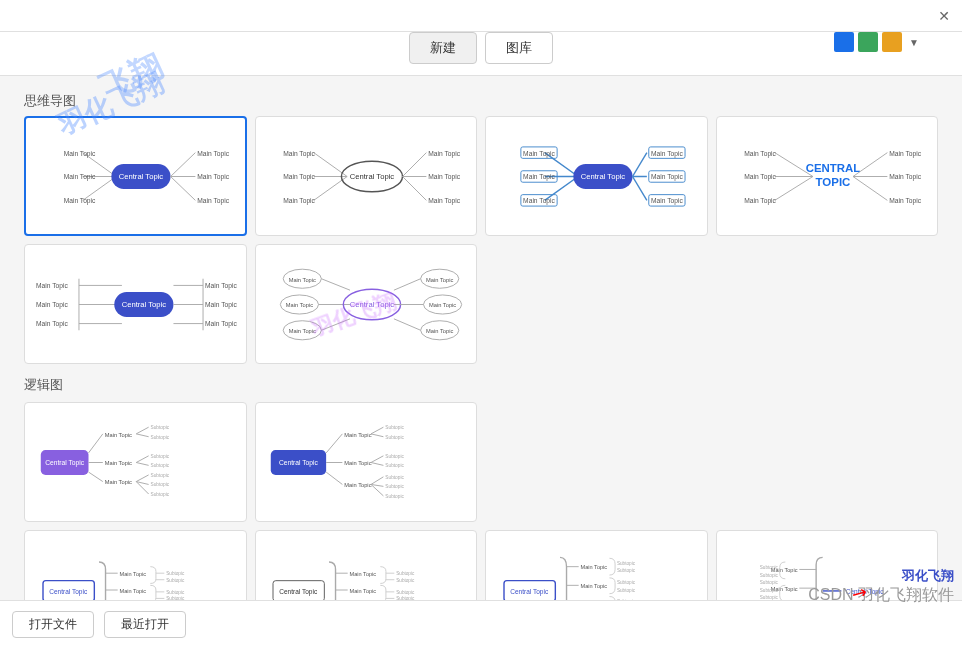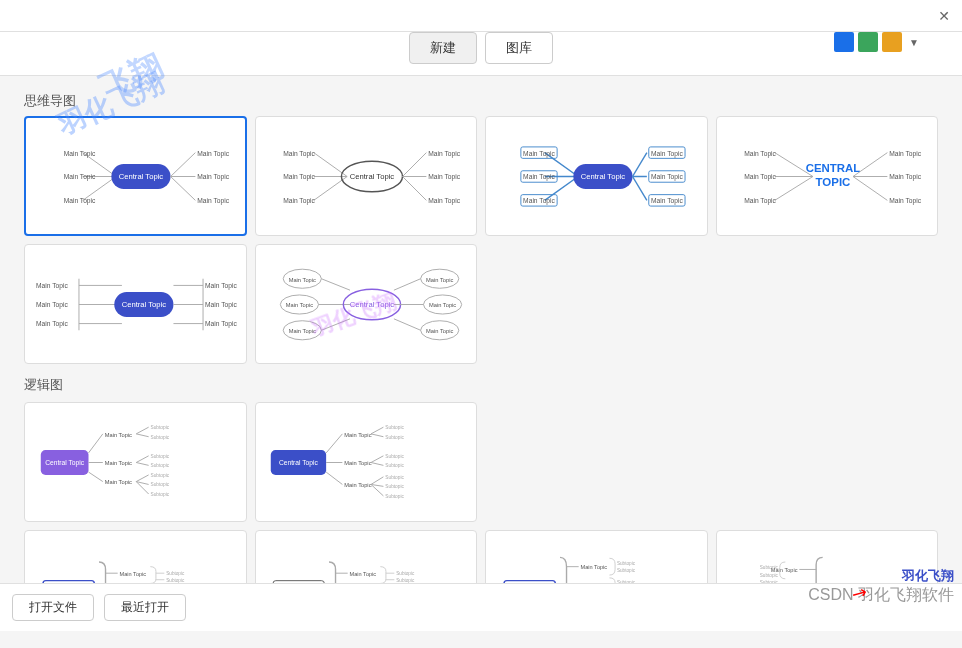--- a/index.html
+++ b/index.html
@@ -119,21 +119,21 @@
 
     .bottom-bar {
       height: 48px;
       background: #fff;
       border-top: 1px solid #e0e0e0;
       display: flex;
       align-items: center;
       padding: 0 12px;
       gap: 10px;
       position: absolute;
-      bottom: 17px;
+      bottom: 0;
       left: 0;
       right: 0;
     }
     .bottom-btn {
       padding: 4px 16px;
       border: 1px solid #ccc;
       border-radius: 4px;
       background: #fff;
       cursor: pointer;
       font-size: 12px;

